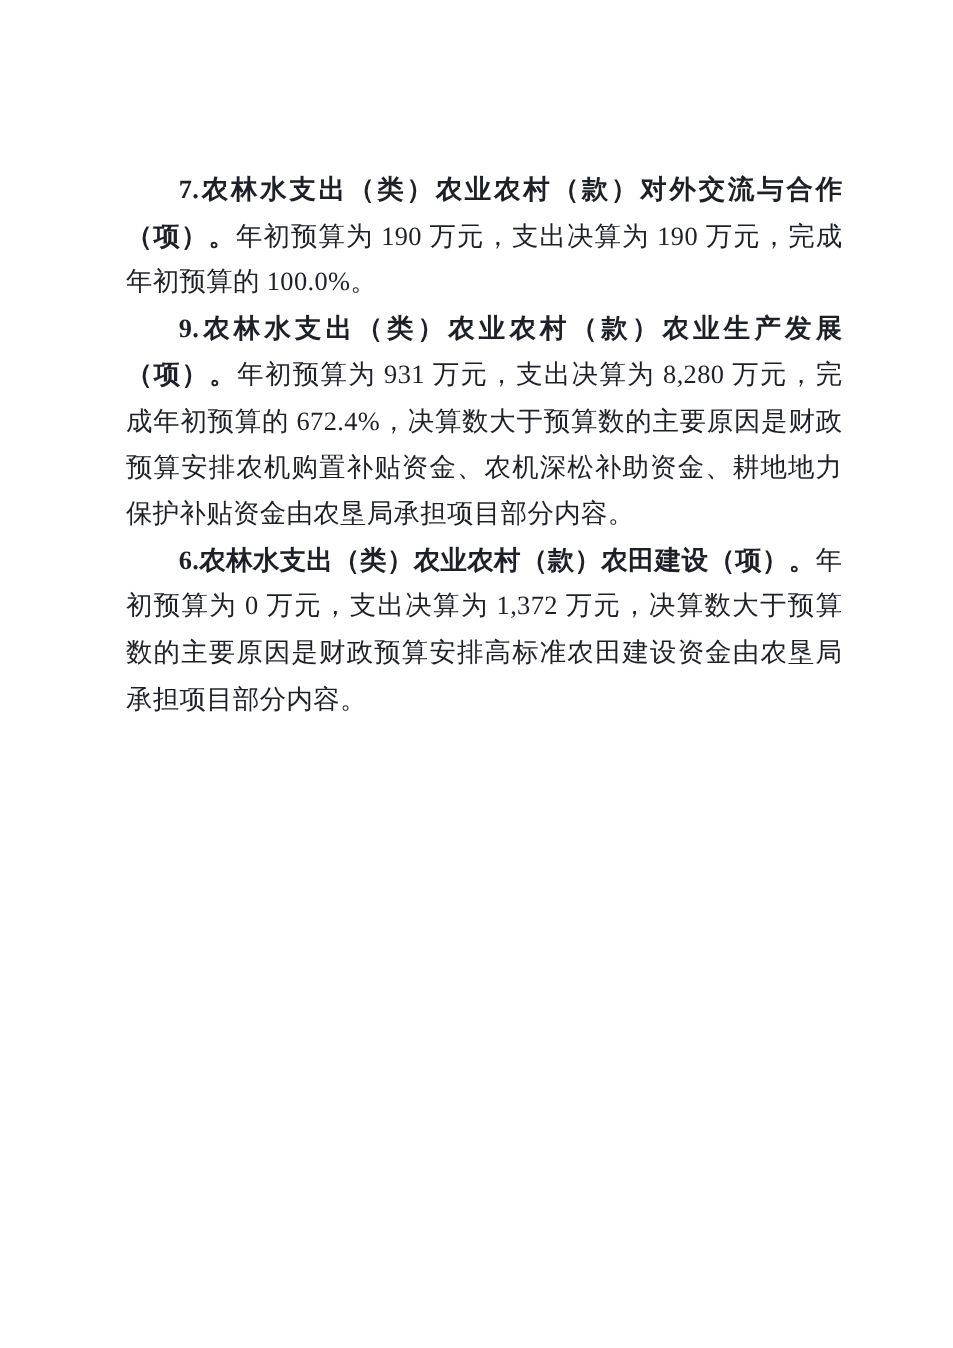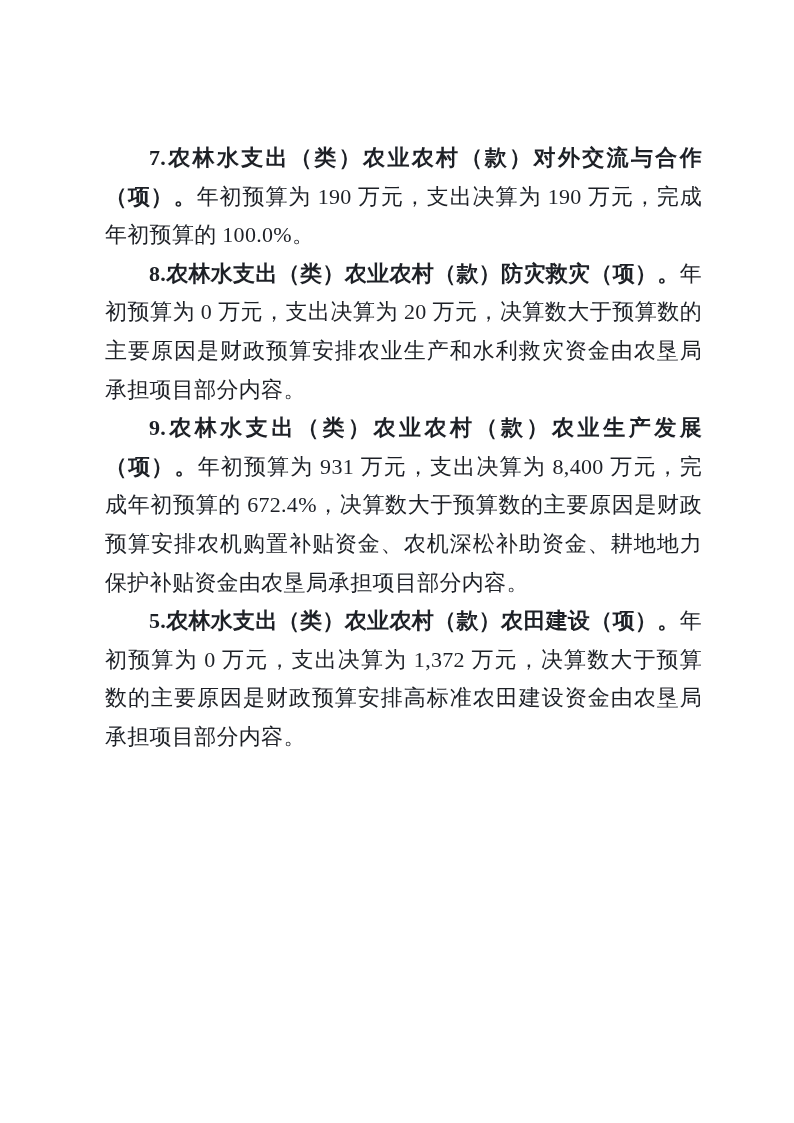--- a/index.html
+++ b/index.html
@@ -44,24 +44,23 @@
   }
 </style>
 </head>
 <body>
 
 <div class="page">
   <div class="content">
 
     <p class="para"><span class="head">7.农林水支出（类）农业农村（款）对外交流与合作（项）。</span><span>年初预算为 190 万元，支出决算为 190 万元，完成年初预算的 100.0%。</span></p>
 
-    <p class="para"><span class="head">8.农林水支出（类）农业农村（款）防灾救灾（项）。</span><span>年初预算为 0 万元，支出决算为 20 万元，决算数大于预算数的主要原因是财政预算安排农业生产和水利救灾资金由农垦局承担项目部分内容。</span></p>
 
-    <p class="para"><span class="head">9.农林水支出（类）农业农村（款）农业生产发展（项）。</span><span>年初预算为 931 万元，支出决算为 8,400 万元，完成年初预算的 672.4%，决算数大于预算数的主要原因是财政预算安排农机购置补贴资金、农机深松补助资金、耕地地力保护补贴资金由农垦局承担项目部分内容。</span></p>
+    <p class="para"><span class="head">9.农林水支出（类）农业农村（款）农业生产发展（项）。</span><span>年初预算为 931 万元，支出决算为 8,280 万元，完成年初预算的 672.4%，决算数大于预算数的主要原因是财政预算安排农机购置补贴资金、农机深松补助资金、耕地地力保护补贴资金由农垦局承担项目部分内容。</span></p>
 
-    <p class="para"><span class="head">5.农林水支出（类）农业农村（款）农田建设（项）。</span><span>年初预算为 0 万元，支出决算为 1,372 万元，决算数大于预算数的主要原因是财政预算安排高标准农田建设资金由农垦局承担项目部分内容。</span></p>
+    <p class="para"><span class="head">6.农林水支出（类）农业农村（款）农田建设（项）。</span><span>年初预算为 0 万元，支出决算为 1,372 万元，决算数大于预算数的主要原因是财政预算安排高标准农田建设资金由农垦局承担项目部分内容。</span></p>
 
 
 
   </div>
 
   <div class="pagenum">-17-</div>
 </div>
 
 </body></html>

